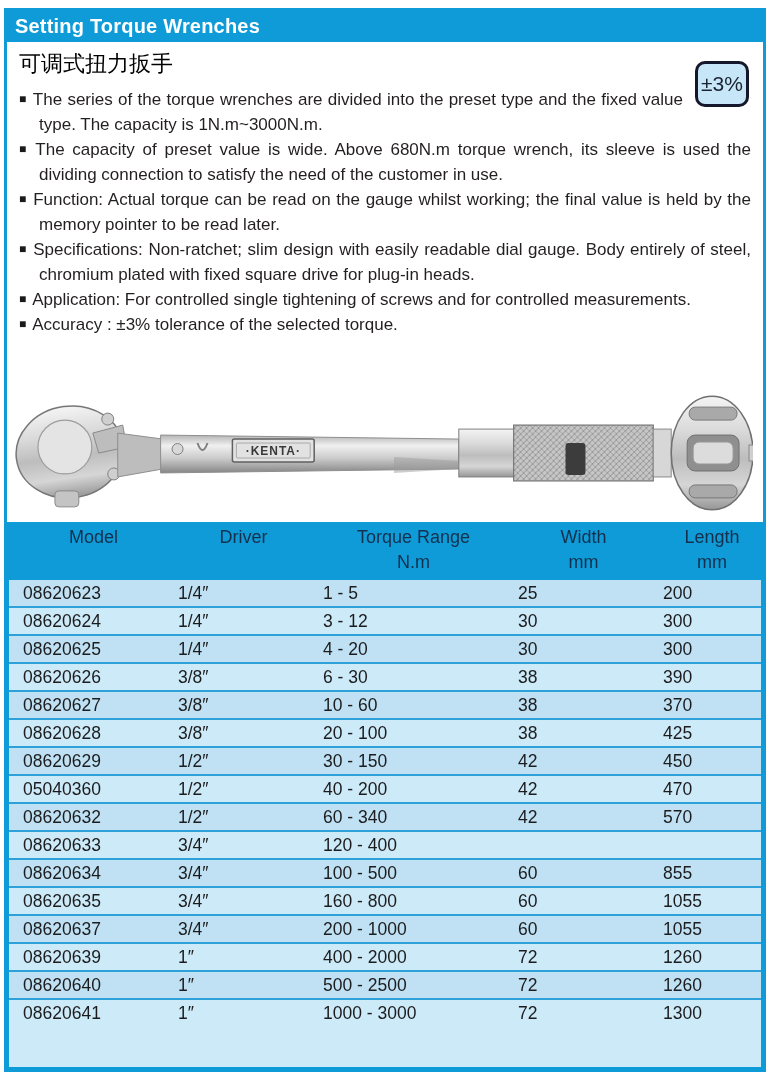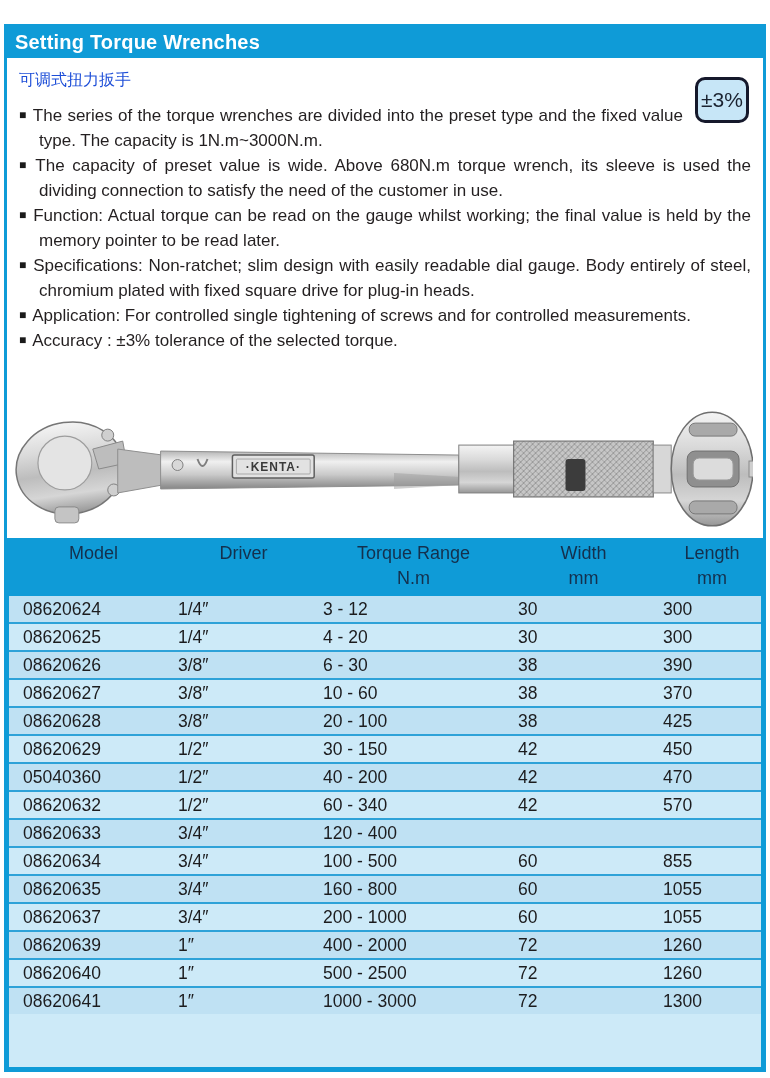--- a/index.html
+++ b/index.html
@@ -10,35 +10,35 @@
     --badge-bg:#c7e6f7;
     --head-text:#14304d;
     --body-text:#231f20;
   }
   *{box-sizing:border-box;margin:0;padding:0;}
   html,body{width:770px;height:1078px;background:#ffffff;overflow:hidden;}
   body{font-family:"Liberation Sans","DejaVu Sans",sans-serif;color:var(--body-text);}
   .frame{
     position:absolute;left:4px;right:4px;top:8px;bottom:6px;
     border:3px solid var(--accent);
-    display:flex;flex-direction:column;background:#fff;margin-top:16px;
+    display:flex;flex-direction:column;background:#fff;
   }
   .titlebar{
     height:31px;background:var(--accent);color:#ffffff;
     font-size:20px;font-weight:bold;line-height:30px;
     padding-left:8px;letter-spacing:0.2px;flex:0 0 auto;
   }
   .content{flex:0 0 480px;padding:5px 12px 0 12px;overflow:hidden;position:relative;}
   .badge{
     float:right;width:54px;height:46px;margin:14px 2px 6px 12px;
     background:var(--badge-bg);border:3px solid #15182b;border-radius:10px;
     display:flex;align-items:center;justify-content:center;
     font-size:21px;color:#1b2330;font-weight:normal;
   }
-  .subtitle{font-size:16px;line-height:30px;margin:2px 0 8px 0;color:#1d4ed8;}
+  .subtitle{font-size:22px;line-height:30px;margin:2px 0 8px 0;color:#000000;}
   .bullets{font-size:17px;line-height:25px;text-align:justify;}
   .bullet{padding-left:20px;text-indent:-20px;}
   .bullet .sq{font-size:12px;vertical-align:2px;margin-right:6px;color:#1a1a1a;}
   .wrench-box{position:absolute;left:8px;right:10px;bottom:2px;height:125px;}
   .wrench-box svg{width:100%;height:100%;}
   .table-wrap{
     flex:1 1 auto;border-left:2px solid var(--accent);border-right:2px solid var(--accent);
     border-bottom:2px solid var(--accent);background:var(--row-light);
   }
   table{width:100%;border-collapse:collapse;table-layout:fixed;}
@@ -178,20 +178,27 @@
               <div>mm</div>
             </th>
             <th>
               <div>Length</div>
               <div>mm</div>
             </th>
           </tr>
       </thead>
       <tbody id="table-body">
           <tr>
+            <td>08620623</td>
+            <td>1/4″</td>
+            <td>1 - 5</td>
+            <td>25</td>
+            <td>200</td>
+          </tr>
+          <tr>
             <td>08620624</td>
             <td>1/4″</td>
             <td>3 - 12</td>
             <td>30</td>
             <td>300</td>
           </tr>
           <tr>
             <td>08620625</td>
             <td>1/4″</td>
             <td>4 - 20</td>

